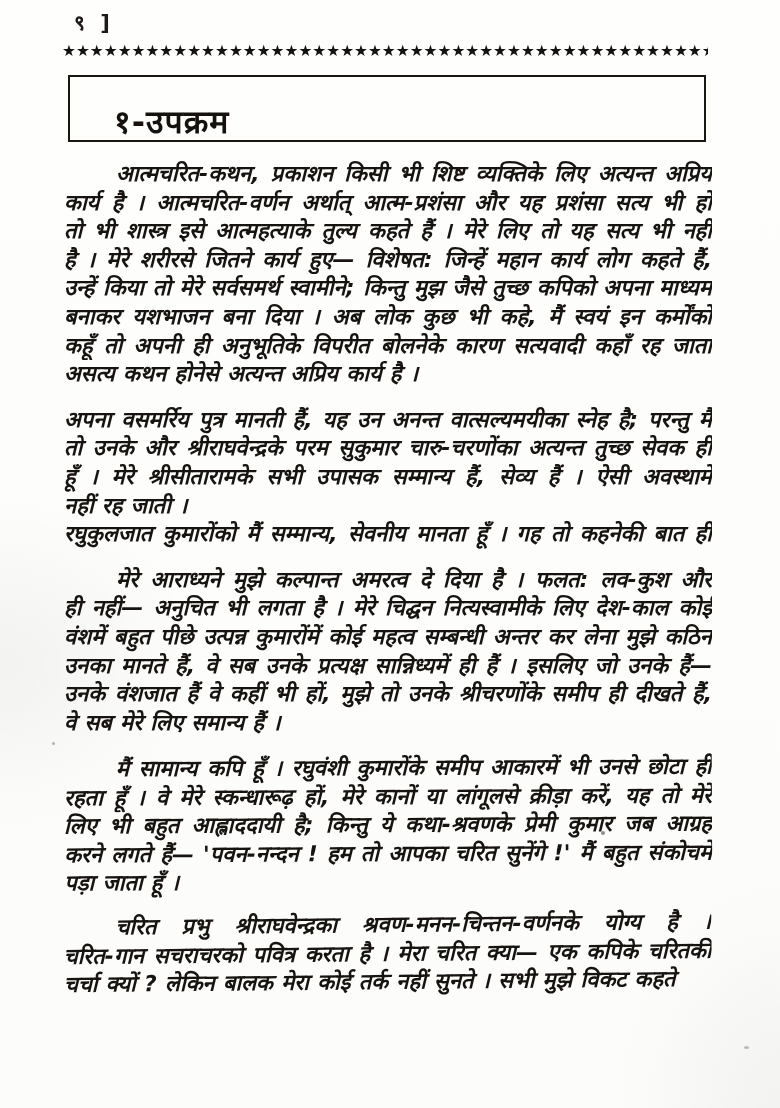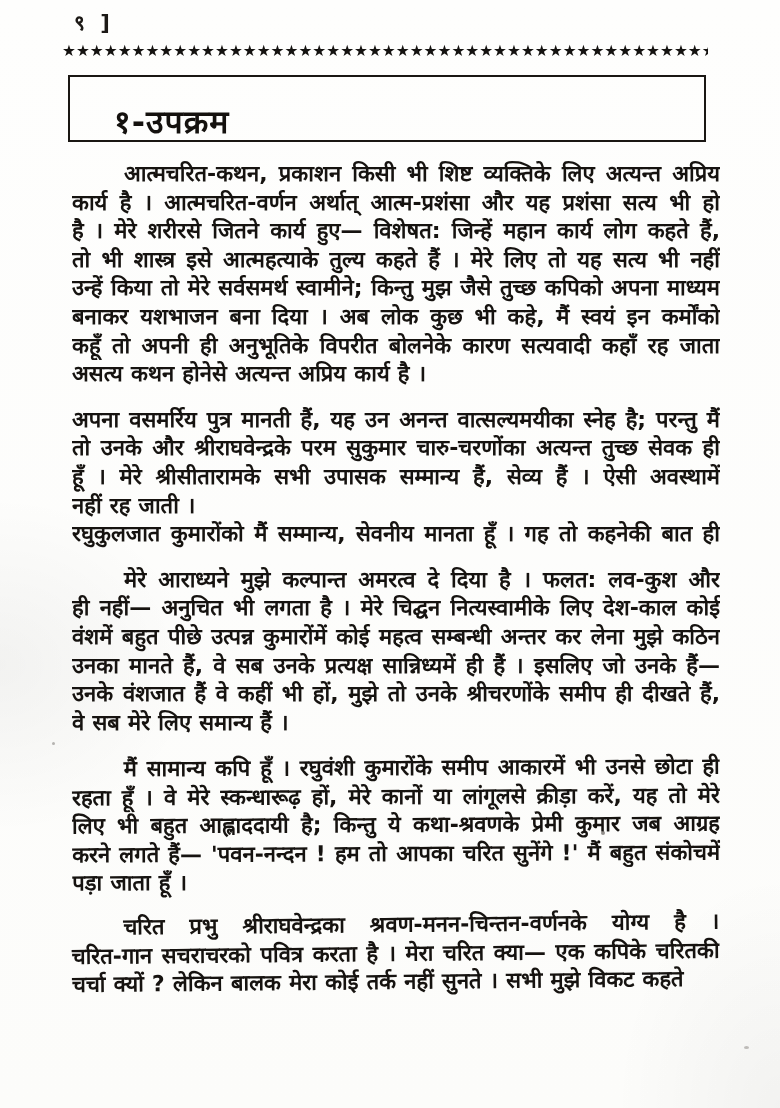--- a/index.html
+++ b/index.html
@@ -36,21 +36,21 @@
     background:transparent;
   }
   .title-text{
     position:absolute;top:6px;left:44px;
     font-size:32px;font-weight:bold;
     color:#14110e;
     letter-spacing:1px;
     margin-top:16px;
   }
   .body-text{
-    position:absolute;top:160px;left:72px;width:648px;
+    position:absolute;top:160px;left:64px;width:648px;font-style:italic;
   }
   .para{margin:0 0 17px 0;}
   .line{
     font-size:22px;line-height:28.6px;height:28.6px;
     font-weight:600;
     overflow:hidden;
     text-align:justify;
     word-spacing:0.5px;
   }
   .line.fill{text-align-last:justify;}
@@ -121,22 +121,22 @@
     </div>
 
   <div class="title-box">
     <div class="title-text">१-उपक्रम</div>
   </div>
 
   <div class="body-text">
       <div class="para">
         <div class="line first fill">आत्मचरित-कथन, प्रकाशन किसी भी शिष्ट व्यक्तिके लिए अत्यन्त अप्रिय</div>
         <div class="line fill">कार्य है । आत्मचरित-वर्णन अर्थात् आत्म-प्रशंसा और यह प्रशंसा सत्य भी हो</div>
+        <div class="line fill">तो भी शास्त्र इसे आत्महत्याके तुल्य कहते हैं । मेरे लिए तो यह सत्य भी नहीं</div>
         <div class="line fill">है । मेरे शरीरसे जितने कार्य हुए— विशेषत: जिन्हें महान कार्य लोग कहते हैं,</div>
-        <div class="line fill">तो भी शास्त्र इसे आत्महत्याके तुल्य कहते हैं । मेरे लिए तो यह सत्य भी नहीं</div>
         <div class="line fill">उन्हें किया तो मेरे सर्वसमर्थ स्वामीने; किन्तु मुझ जैसे तुच्छ कपिको अपना माध्यम</div>
         <div class="line fill">बनाकर यशभाजन बना दिया । अब लोक कुछ भी कहे, मैं स्वयं इन कर्मोंको अपना</div>
         <div class="line fill">कहूँ तो अपनी ही अनुभूतिके विपरीत बोलनेके कारण सत्यवादी कहाँ रह जाता</div>
         <div class="line lastline">असत्य कथन होनेसे अत्यन्त अप्रिय कार्य है ।</div>
       </div>
       <div class="para">
         <div class="line fill">अपना वसमर्रिय पुत्र मानती हैं, यह उन अनन्त वात्सल्यमयीका स्नेह है; परन्तु मैं</div>
         <div class="line fill">तो उनके और श्रीराघवेन्द्रके परम सुकुमार चारु-चरणोंका अत्यन्त तुच्छ सेवक ही</div>
         <div class="line fill">हूँ । मेरे श्रीसीतारामके सभी उपासक सम्मान्य हैं, सेव्य हैं । ऐसी अवस्थामें</div>
         <div class="line lastline">नहीं रह जाती ।</div>

